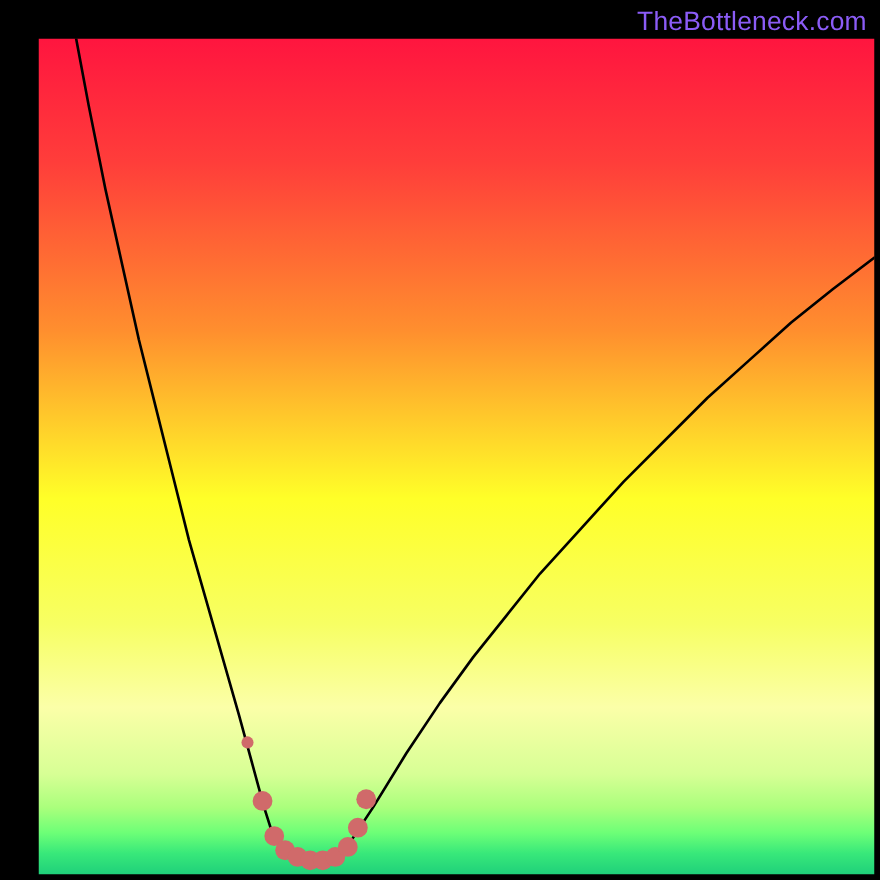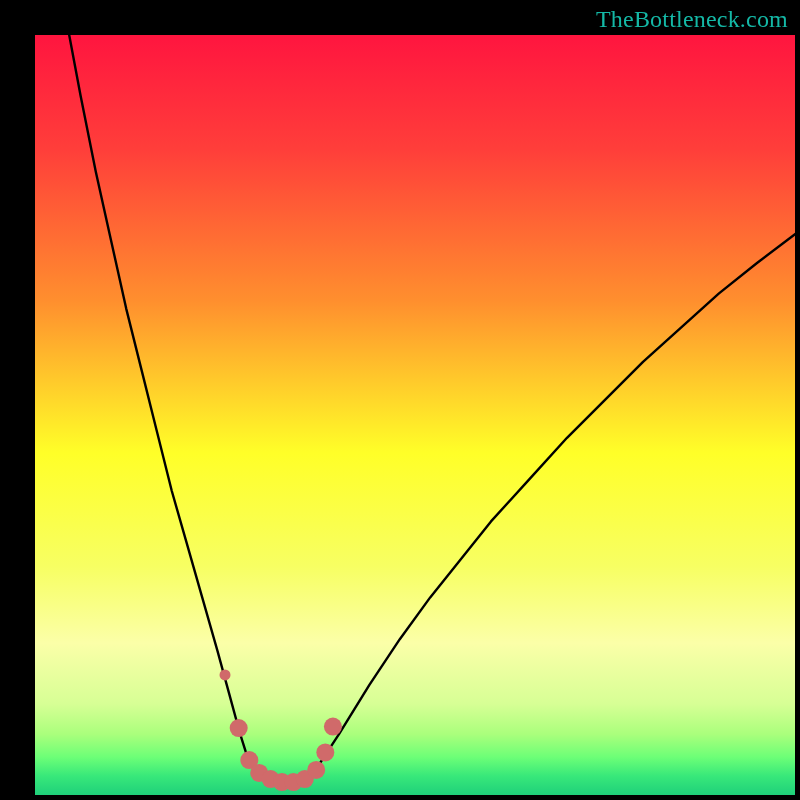--- a/index.html
+++ b/index.html
@@ -7,23 +7,23 @@
   .frame {
     position: relative;
     width: 800px;
     height: 800px;
     background: #000;
   }
   .watermark {
     position: absolute;
     top: 6px;
     right: 12px;
-    font-family: Liberation Serif, serif;
+    font-family: Liberation Sans, sans-serif;
     font-size: 24px;
-    color: #14b8a6;
+    color: #8b5cf6;
     letter-spacing: 0.2px;
     z-index: 10;
   }
   .plot {
     position: absolute;
     left: 35px;
     top: 35px;
     width: 760px;
     height: 760px;
   }

